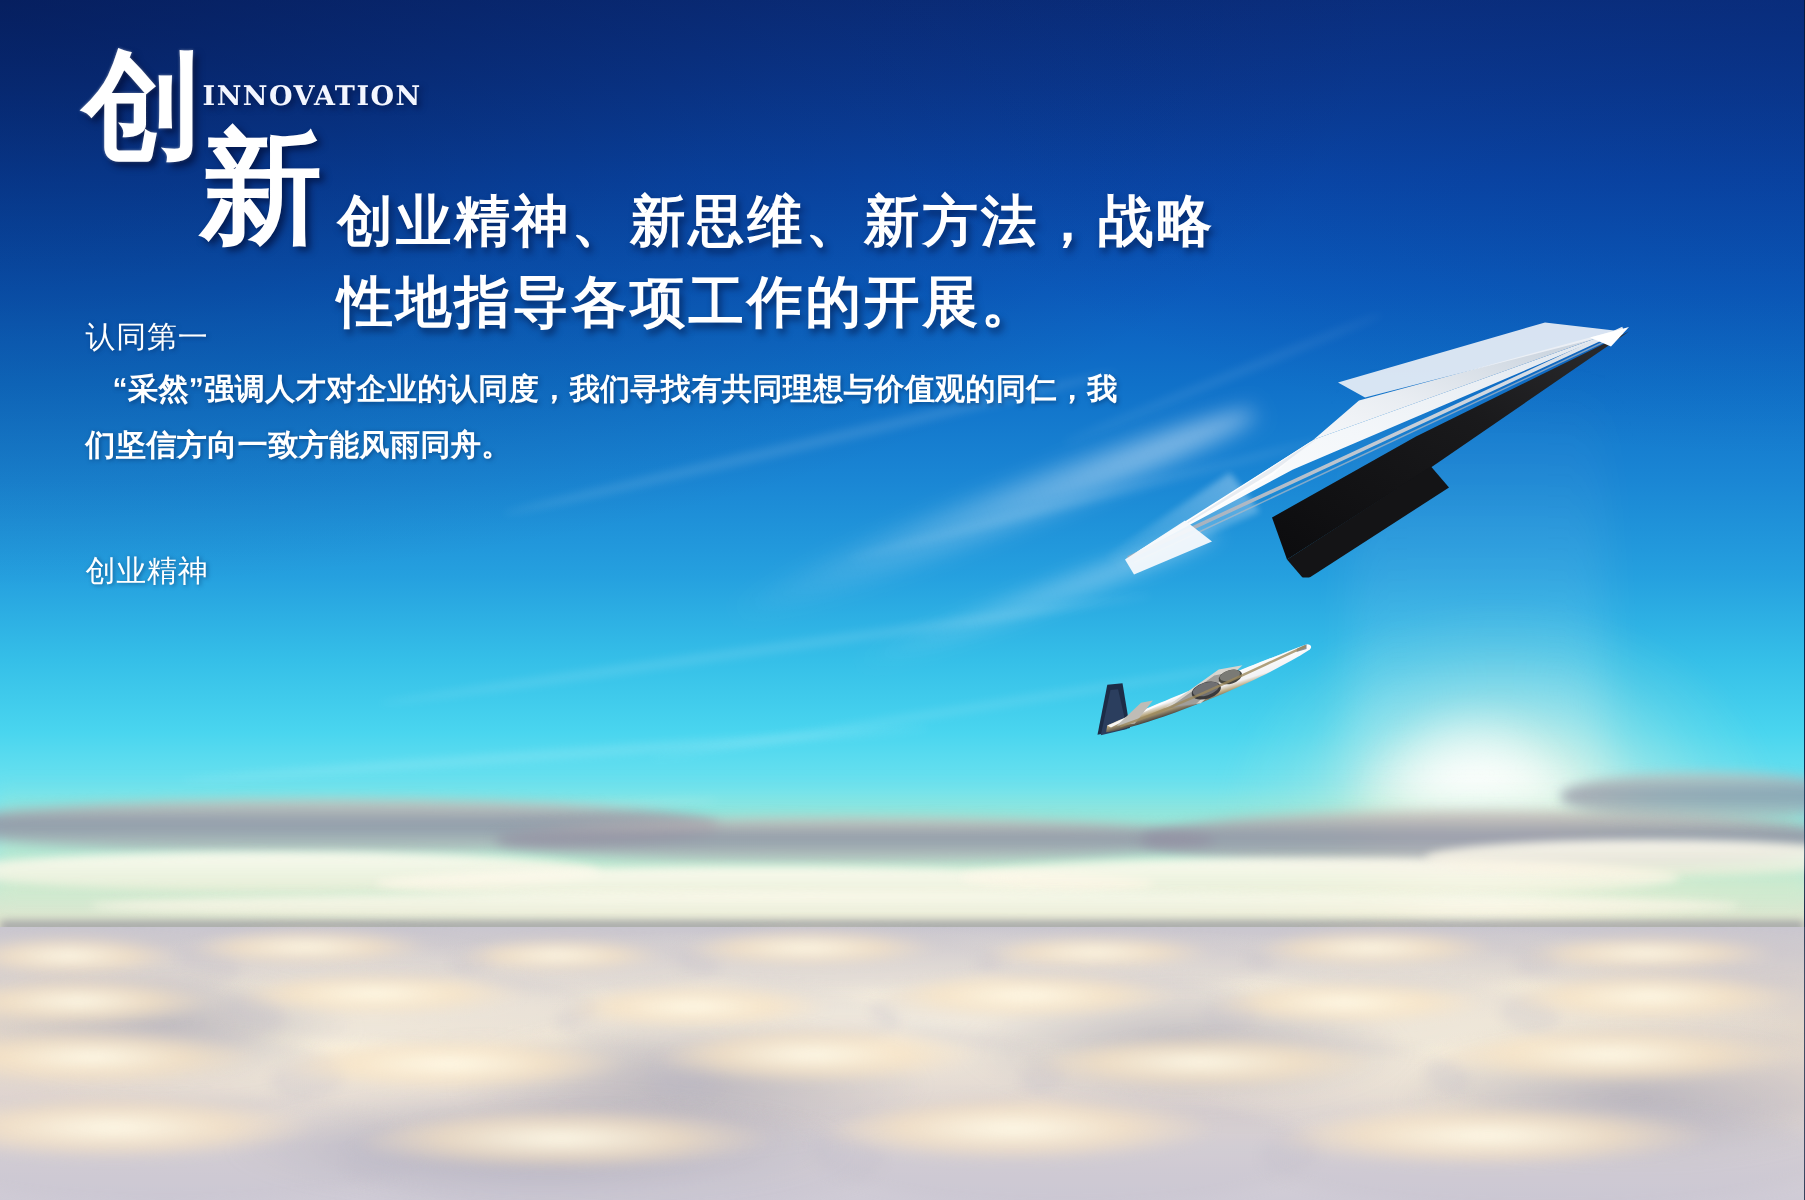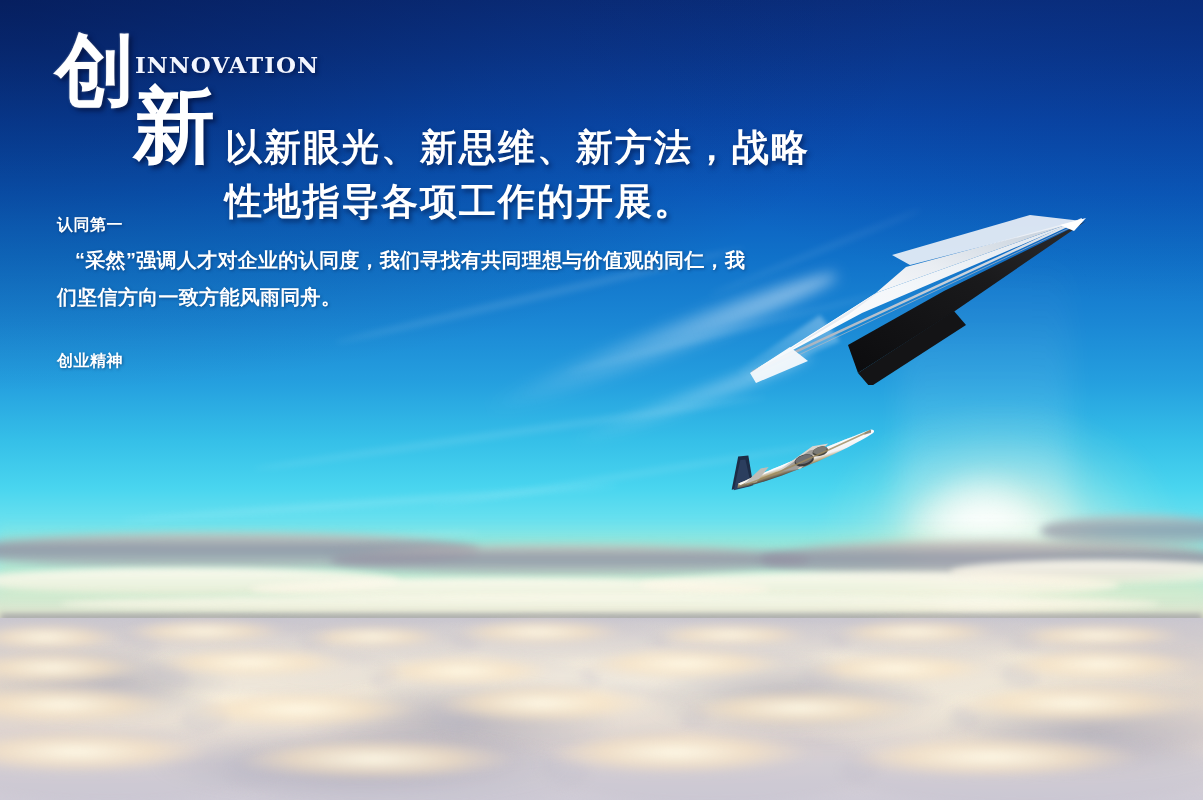--- a/index.html
+++ b/index.html
@@ -142,53 +142,53 @@
   .chuang{
     position:absolute;left:0px;top:8px;
     font-family:"DejaVu Serif","Liberation Serif",serif;
     font-size:80px;line-height:80px;color:#ffffff;font-weight:700;
     text-shadow:3px 3px 5px rgba(0,10,50,.65), 0 0 2px rgba(255,255,255,.5);
     letter-spacing:0;
   }
   .innovation{
     position:absolute;left:80px;top:30px;
     font-family:"DejaVu Serif","Liberation Serif",serif;
-    font-size:23px;line-height:25px;color:#f3f6ff;font-weight:700;
+    font-size:18px;line-height:25px;color:#f3f6ff;font-weight:700;
     letter-spacing:1px;
     text-shadow:2px 2px 4px rgba(0,10,50,.6);
   }
   .xin{
     position:absolute;left:78px;top:62px;
     font-family:"DejaVu Serif","Liberation Serif",serif;
     font-size:82px;line-height:82px;color:#ffffff;font-weight:700;
     text-shadow:3px 3px 5px rgba(0,10,50,.65);
   }
   .tagline{
     position:absolute;left:170px;top:98px;width:620px;
     font-family:"DejaVu Serif","Liberation Serif",serif;
     font-size:37px;line-height:54px;color:#ffffff;font-weight:700;
     letter-spacing:2px;
     text-shadow:2px 3px 5px rgba(0,16,60,.6);
   }
 
   .section{position:absolute;left:57px;width:690px;}
   .sec-title{
-    font-size:16px;font-weight:700;color:#ffffff;line-height:22px;
+    font-size:20px;font-weight:400;color:#ffffff;line-height:22px;
     letter-spacing:.5px;
     text-shadow:1px 1px 3px rgba(0,40,90,.55);
   }
   .sec-body{
     font-size:20px;font-weight:700;color:#ffffff;
     line-height:37px;letter-spacing:.3px;
     text-shadow:1px 1px 3px rgba(0,40,90,.5);
     text-indent:18px;
   }
   #sec-identity{top:214px;}
   #sec-identity .sec-body{margin-top:6px;}
-  #sec-spirit{top:350px;}
+  #sec-spirit{top:370px;}
   #sec-spirit .sec-body{margin-top:6px;}
 
   
   .paperplane{position:absolute;left:730px;top:195px;width:380px;height:190px;}
 
   
   .jet{position:absolute;left:712px;top:428px;width:180px;height:64px;}
 </style>
 </head>
 <body>
@@ -345,21 +345,21 @@
       <path d="M20,178 L60,152 L78,166 L26,188 Z" fill="#f6f9fc" opacity=".95"></path>
     </svg>
   </div>
 
   <div class="content">
 
     <div class="hero">
       <div class="chuang">创</div>
       <div class="innovation">INNOVATION</div>
       <div class="xin">新</div>
-      <div class="tagline">以新眼光、新思维、新方法，战略性地指导各项工作的开展。</div>
+      <div class="tagline">创业精神、新思维、新方法，战略性地指导各项工作的开展。</div>
     </div>
 
     <div class="section" id="sec-identity">
       <div class="sec-title">认同第一</div>
       <div class="sec-body">“采然”强调人才对企业的认同度，我们寻找有共同理想与价值观的同仁，我们坚信方向一致方能风雨同舟。</div>
     </div>
 
     <div class="section" id="sec-spirit">
       <div class="sec-title">创业精神</div>
     </div>

